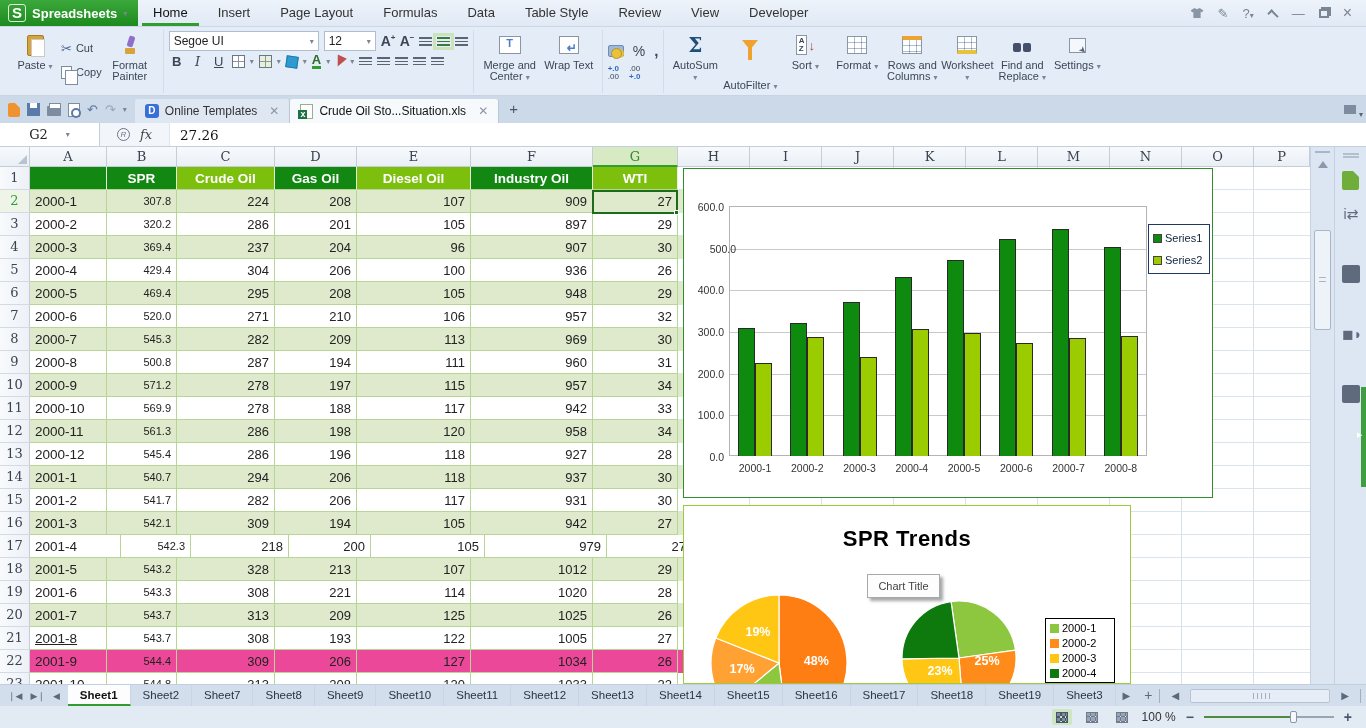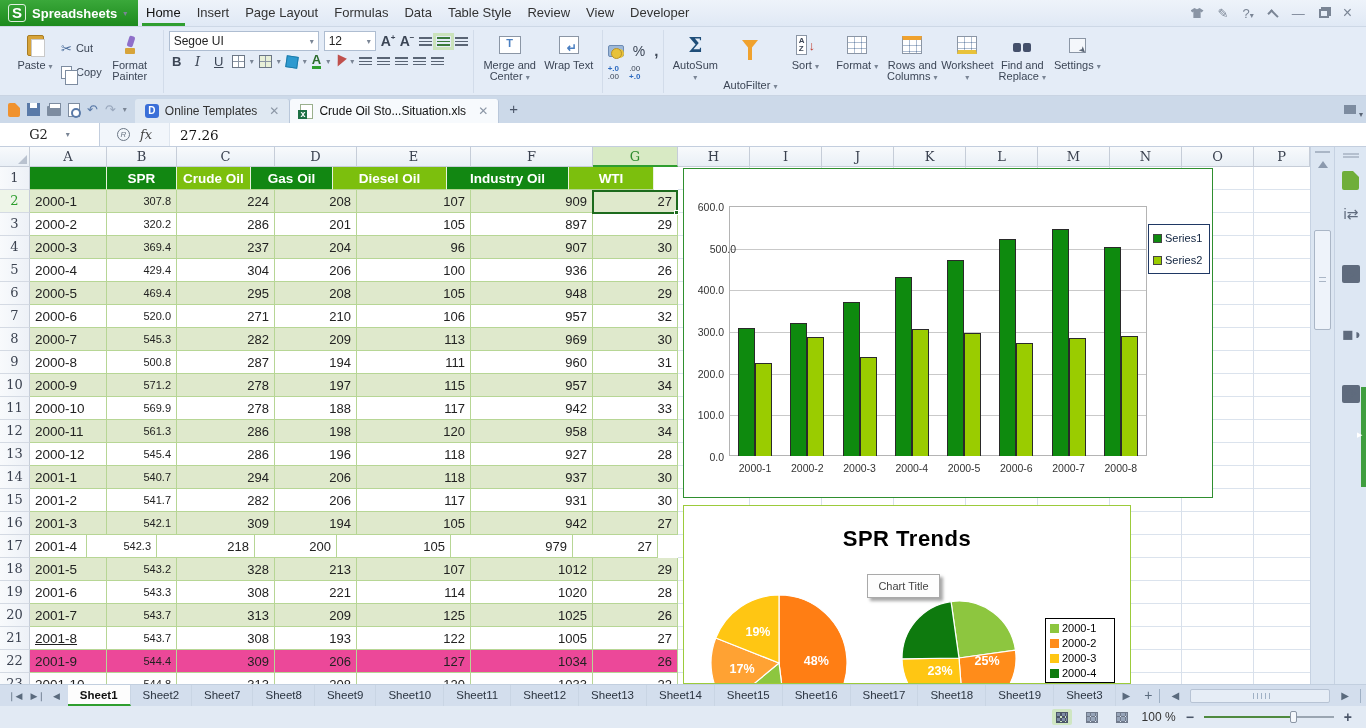--- a/index.html
+++ b/index.html
@@ -4,21 +4,21 @@
 <style>
   * { box-sizing: border-box; margin: 0; padding: 0; }
   html,body { width:1366px; height:728px; overflow:hidden; font-family:"Liberation Sans",sans-serif; background:#e6edf7; }
 
   
   .titlebar { height:27px; display:flex; align-items:stretch; background:linear-gradient(#eef3fa,#e0e9f5); border-bottom:1px solid #cdd8e6; }
   .app-btn { width:138px; background:linear-gradient(#3aa83a,#1d8a1d); color:#fff; display:flex; align-items:center; gap:6px; padding:0 8px; }
   .app-logo { font-weight:bold; font-size:15px; border:1px solid rgba(255,255,255,.85); padding:0 3px; border-radius:3px; line-height:16px; }
   .app-name { font-weight:bold; font-size:13px; }
   .menu-tabs { display:flex; }
-  .menu-tab { position:relative; padding:0 8px; line-height:26px; font-size:13px; color:#333; cursor:default; }
+  .menu-tab { position:relative; padding:0 15px; line-height:26px; font-size:13px; color:#333; cursor:default; }
   .menu-tab.active { color:#111; }
   .menu-tab.active::after { content:""; position:absolute; left:4px; right:4px; bottom:0; height:3px; background:#2f9e2f; }
   .win-icons { margin-left:auto; display:flex; align-items:center; gap:14px; padding-right:14px; color:#7a8595; }
   .win-ic { font-size:13px; line-height:1; color:#7a8595; }
   .chev-up { width:10px; height:6px; border-left:2px solid #7a8595; border-top:2px solid #7a8595; transform:rotate(45deg); margin-top:3px; }
   .restore { width:10px; height:9px; border:2px solid #7a8595; position:relative; }
   .restore::before { content:""; position:absolute; right:-4px; top:-4px; width:8px; height:7px; border:2px solid #7a8595; border-left:none; border-bottom:none; }
   .shirt { width:13px; height:10px; background:#8a95a5; clip-path:polygon(0 25%,30% 0,50% 12%,70% 0,100% 25%,85% 45%,78% 35%,78% 100%,22% 100%,22% 35%,15% 45%); }
 
   
@@ -446,21 +446,21 @@
       <div class="rowhead">20</div>
       <div class="rowhead">21</div>
       <div class="rowhead">22</div>
       <div class="rowhead">23</div>
     </div>
   <div class="emptygrid"></div>
   <div class="sheet-table" id="sheet-table">
       <div class="trow">
         <div class="tcell head" style="width: 77px; background: rgb(18, 135, 18);"></div>
         <div class="tcell head" style="width: 70px; background: rgb(18, 135, 18);">SPR</div>
-        <div class="tcell head" style="width: 74px; background: rgb(124, 191, 13);">Crude Oil</div>
+        <div class="tcell head" style="width: 98px; background: rgb(124, 191, 13);">Crude Oil</div>
         <div class="tcell head" style="width: 82px; background: rgb(18, 135, 18);">Gas Oil</div>
         <div class="tcell head" style="width: 114px; background: rgb(124, 191, 13);">Diesel Oil</div>
         <div class="tcell head" style="width: 122px; background: rgb(18, 135, 18);">Industry Oil</div>
         <div class="tcell head" style="width: 85px; background: rgb(124, 191, 13);">WTI</div>
       </div>
       <div class="trow" style="background: rgb(223, 233, 204);">
         <div class="tcell colA" style="width: 77px;">2000-1</div>
         <div class="tcell right small" style="width: 70px;">307.8</div>
         <div class="tcell right" style="width: 98px;">224</div>
         <div class="tcell right" style="width: 82px;">208</div>
@@ -588,21 +588,21 @@
       <div class="trow" style="background: rgb(223, 233, 204);">
         <div class="tcell colA" style="width: 77px;">2001-3</div>
         <div class="tcell right small" style="width: 70px;">542.1</div>
         <div class="tcell right" style="width: 98px;">309</div>
         <div class="tcell right" style="width: 82px;">194</div>
         <div class="tcell right" style="width: 114px;">105</div>
         <div class="tcell right" style="width: 122px;">942</div>
         <div class="tcell right" style="width: 85px;">27</div>
       </div>
       <div class="trow">
-        <div class="tcell colA" style="width: 57px;">2001-4</div>
+        <div class="tcell colA" style="width: 91px;">2001-4</div>
         <div class="tcell right small" style="width: 70px;">542.3</div>
         <div class="tcell right" style="width: 98px;">218</div>
         <div class="tcell right" style="width: 82px;">200</div>
         <div class="tcell right" style="width: 114px;">105</div>
         <div class="tcell right" style="width: 122px;">979</div>
         <div class="tcell right" style="width: 85px;">27</div>
       </div>
       <div class="trow" style="background: rgb(223, 233, 204);">
         <div class="tcell colA" style="width: 77px;">2001-5</div>
         <div class="tcell right small" style="width: 70px;">543.2</div>

